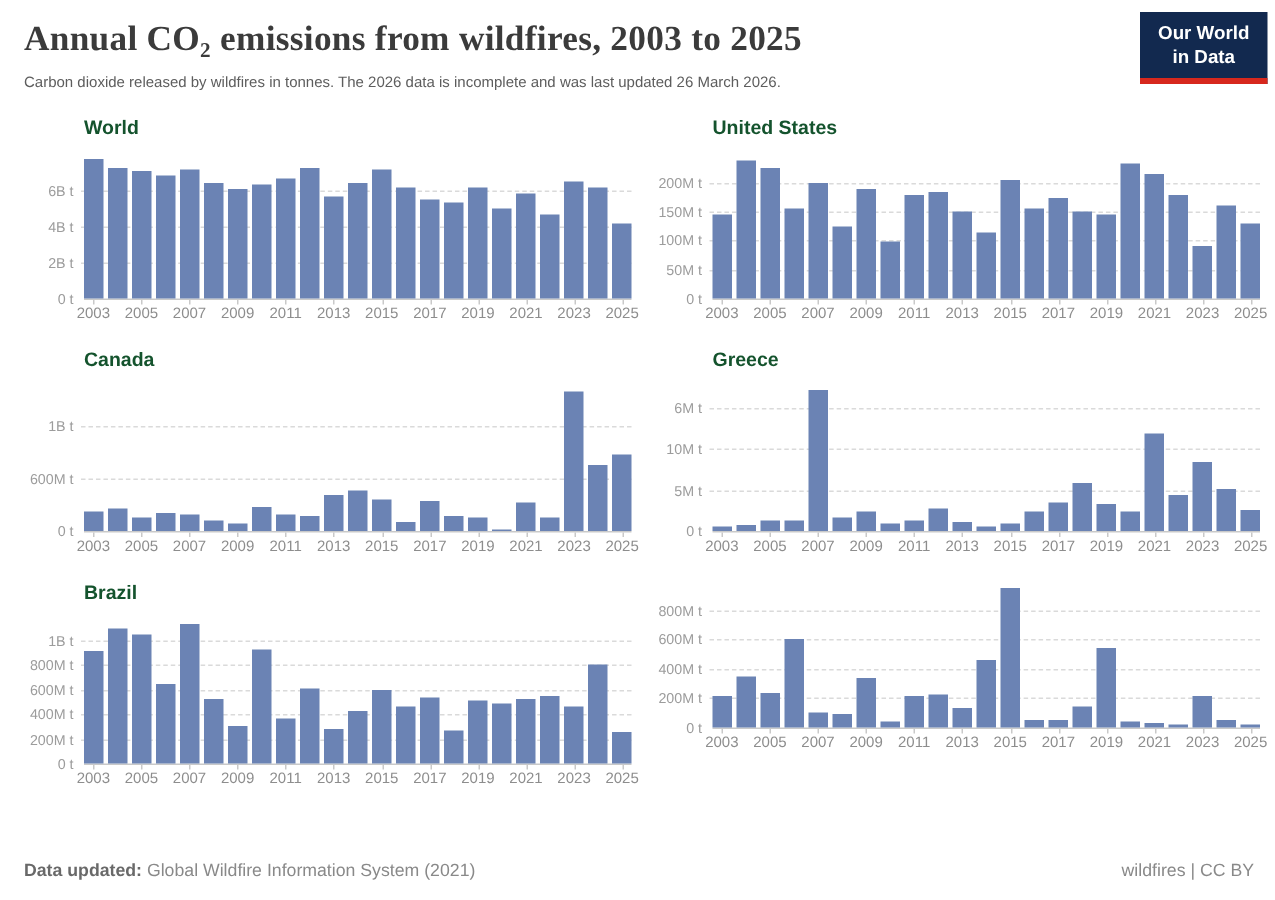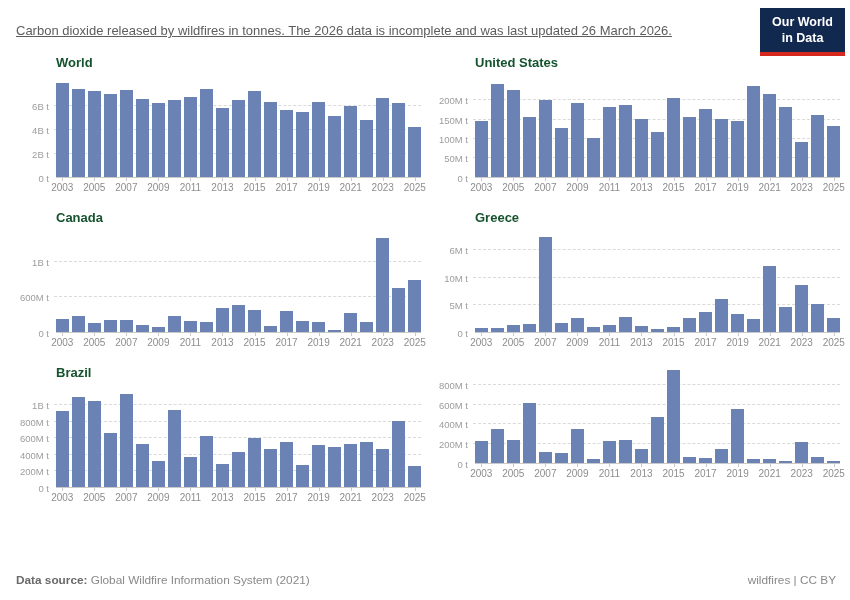--- a/index.html
+++ b/index.html
@@ -10,21 +10,21 @@
     position:relative;
     overflow:hidden;
     color:#333;
   }
   .header { padding:13px 16px 0 16px; position:relative; }
   .title {
     font-family:"Liberation Serif","DejaVu Serif",serif;
     font-size:23.5px; font-weight:700; color:#3b3b3b; letter-spacing:.2px;
   }
   .subtitle {
-    margin-top:8px; font-size:13px; color:#5d5d5d; line-height:1.5; max-width:712px;text-decoration:underline;
+    margin-top:8px; font-size:10px; color:#5d5d5d; line-height:1.5; max-width:712px;
   }
   .logo {
     position:absolute; top:8px; right:5px; width:85px;
     background:#12294f; border-bottom:4px solid #d7281d;
     color:#fff; text-align:center; padding:7px 3px 6px;
     font-size:12.5px; font-weight:700; line-height:1.25; cursor:pointer;
   }
   .charts {
     display:grid; grid-template-columns:1fr 1fr;
     column-gap:10px; row-gap:16px;
@@ -64,20 +64,21 @@
     display:flex; justify-content:space-between; align-items:baseline;
     font-size:11.8px; color:#898989;
   }
   .ds-label { font-weight:700; color:#696969; }
   .license { color:#898989; cursor:pointer; }
 </style>
 </head>
 <body>
 
 <div class="header">
+  <div class="title">Annual CO₂ emissions from wildfires, 2003 to 2025</div>
   <div class="subtitle">Carbon dioxide released by wildfires in tonnes. The 2026 data is incomplete and was last updated 26 March 2026.</div>
   <div class="logo">
     <div>Our World</div>
     <div>in Data</div>
   </div>
 </div>
 
 <div class="charts">
   <div class="panel">
     <div class="panel-title">World</div>
@@ -483,17 +484,17 @@
         <div class="xlabel" style="left: 262.614px;">2019</div>
         <div class="xlabel" style="left: 294.659px;">2021</div>
         <div class="xlabel" style="left: 326.705px;">2023</div>
         <div class="xlabel" style="left: 358.75px;">2025</div>
       </div>
   </div>
 </div>
 
 <div class="footer">
   <div>
-    <span class="ds-label">Data source:</span>
+    <span class="ds-label">Data updated:</span>
     <span>Global Wildfire Information System (2021)</span>
   </div>
   <div class="license">wildfires | CC BY</div>
 </div>
 
 </body></html>

